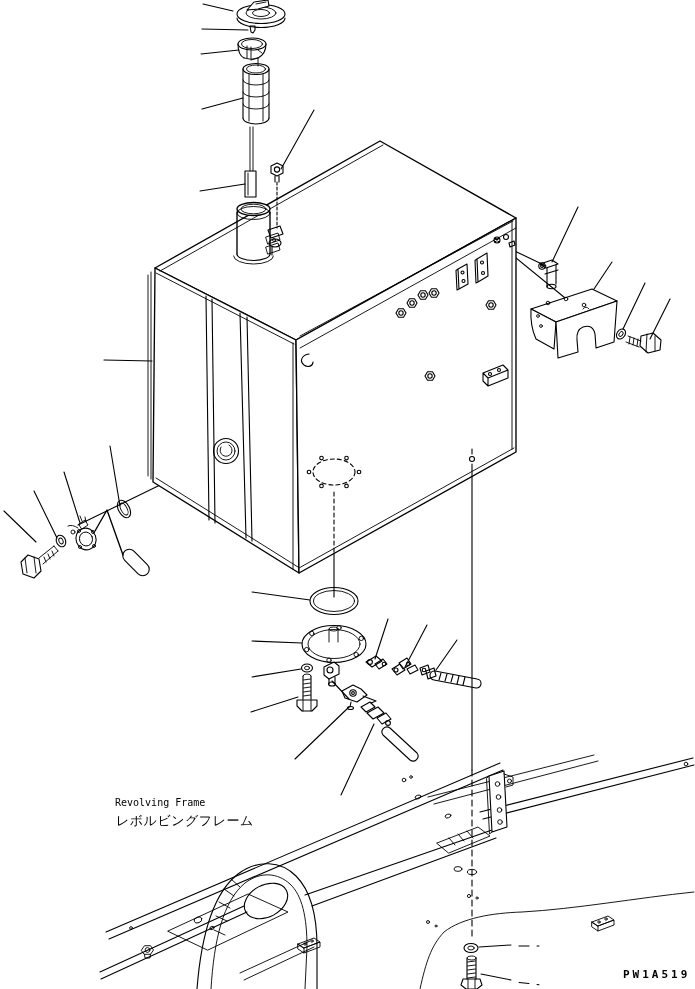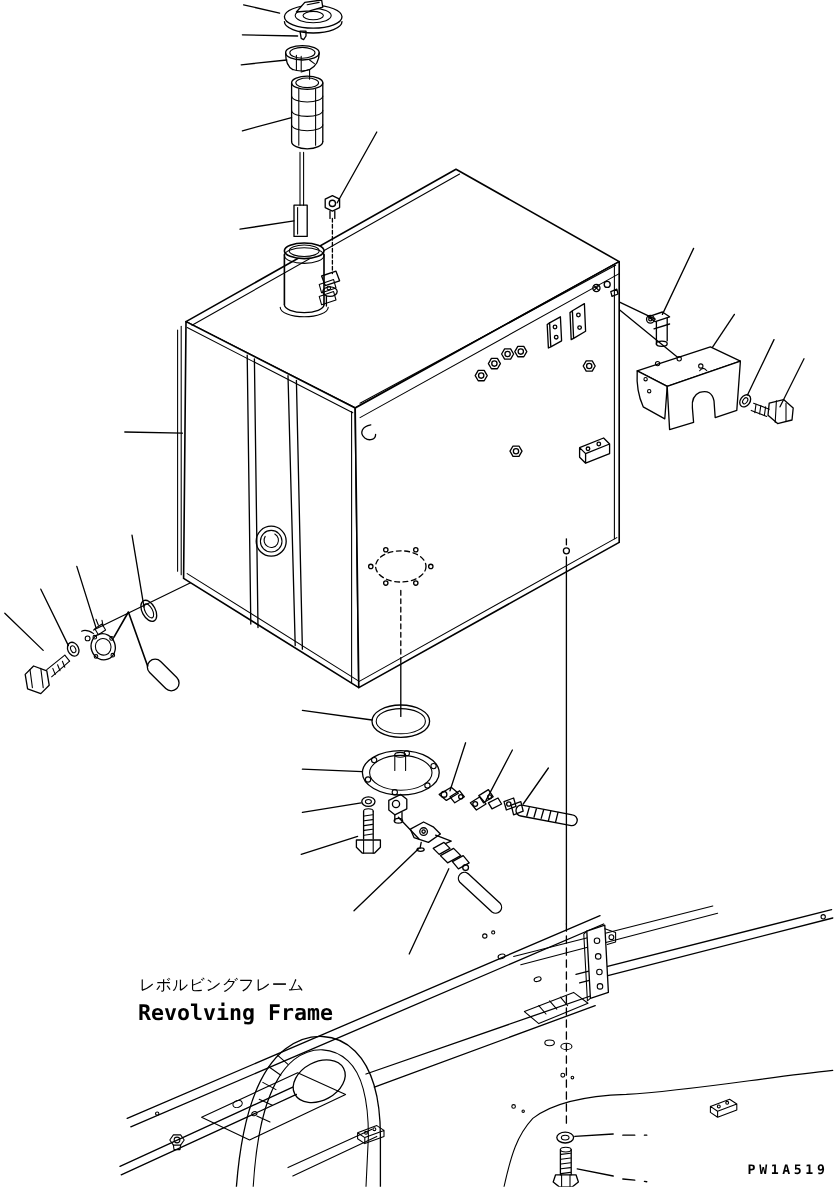--- a/index.html
+++ b/index.html
@@ -7,21 +7,21 @@
   #stage{position:relative;width:695px;height:989px;background:var(--bg,#fff);overflow:hidden;}
   svg{position:absolute;left:0;top:0;}
   svg *{fill:none;stroke:var(--line,#000);stroke-width:1.1;stroke-linecap:round;stroke-linejoin:round;}
   svg .fw{fill:var(--bg,#fff);}
   svg .thin{stroke-width:0.9;}
   svg .thick{stroke-width:1.35;}
   svg .d1{stroke-dasharray:4 3;}
   svg .d2{stroke-dasharray:6 4;}
   .lbl{position:absolute;color:var(--line,#000);white-space:nowrap;}
   #lbl-jp{left:116px;top:812px;font-size:13px;letter-spacing:0.5px;}
-  #lbl-en{left:115px;top:834px;font-size:18px;font-weight:bold;}
+  #lbl-en{left:115px;top:797px;font-size:10px;}
   #lbl-code{left:623px;top:968px;font-size:11px;letter-spacing:3px;font-weight:bold;}
 </style>
 </head>
 <body>
 
 <div id="stage">
 <svg width="695" height="989" viewBox="0 0 695 989">
 
   <g>
     <path d="M106,932 L500,763"></path>

